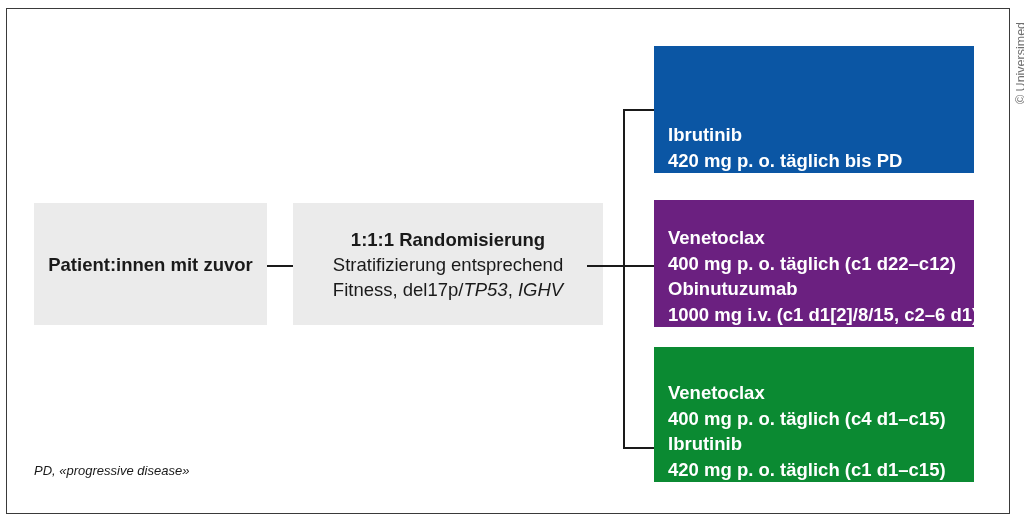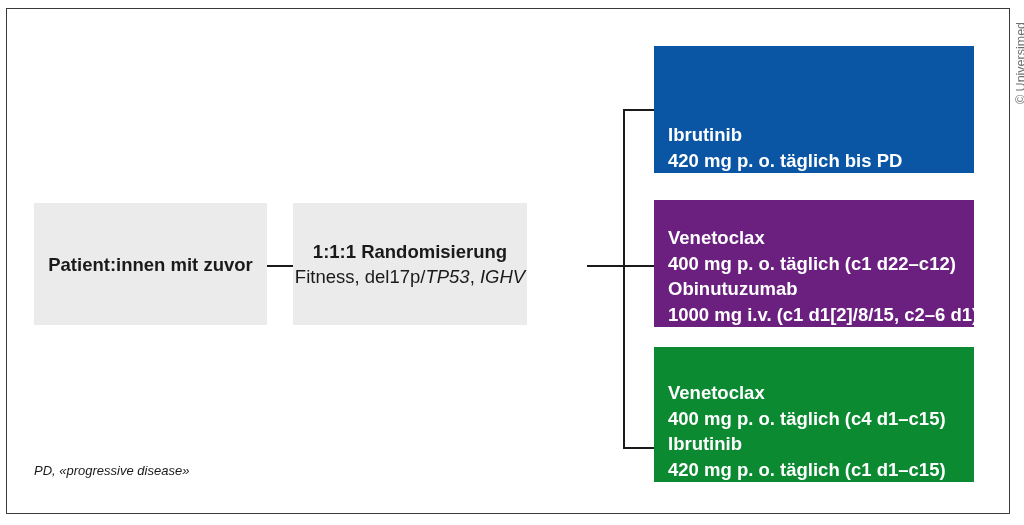--- a/index.html
+++ b/index.html
@@ -43,21 +43,21 @@
   }
   #patients-box {
     left: 34px;
     top: 203px;
     width: 233px;
     height: 122px;
   }
   #randomisation-box {
     left: 293px;
     top: 203px;
-    width: 234px;
+    width: 310px;
     height: 122px;
   }
   .grey-line {
     font-size: 18.5px;
     line-height: 25px;
     white-space: nowrap;
   }
   .grey-line.bold {
     font-weight: bold;
   }
@@ -141,20 +141,21 @@
   <div class="frame"></div>
 
   <div class="grey-box" id="patients-box">
     <div class="grey-line bold">Patient:innen mit zuvor</div>
   </div>
 
   <div class="line h-line" style="left:267px; top:265px; width:26px;"></div>
 
   <div class="grey-box" id="randomisation-box">
     <div class="grey-line bold">1:1:1 Randomisierung</div>
+    <div class="grey-line">Stratifizierung entsprechend</div>
     <div class="grey-line italic-tail"><span>Fitness, del17p/</span><i>TP53</i><span>, </span><i>IGHV</i></div>
   </div>
 
   <div class="line h-line" style="left:587px; top:265px; width:38px;"></div>
   <div class="line v-line" style="left:623px; top:109px; height:340px;"></div>
   <div class="line h-line" style="left:623px; top:109px; width:33px;"></div>
   <div class="line h-line" style="left:623px; top:265px; width:33px;"></div>
   <div class="line h-line" style="left:623px; top:447px; width:33px;"></div>
 
   <div class="arm" id="arm-ibrutinib" style="background: rgb(11, 86, 164);">

